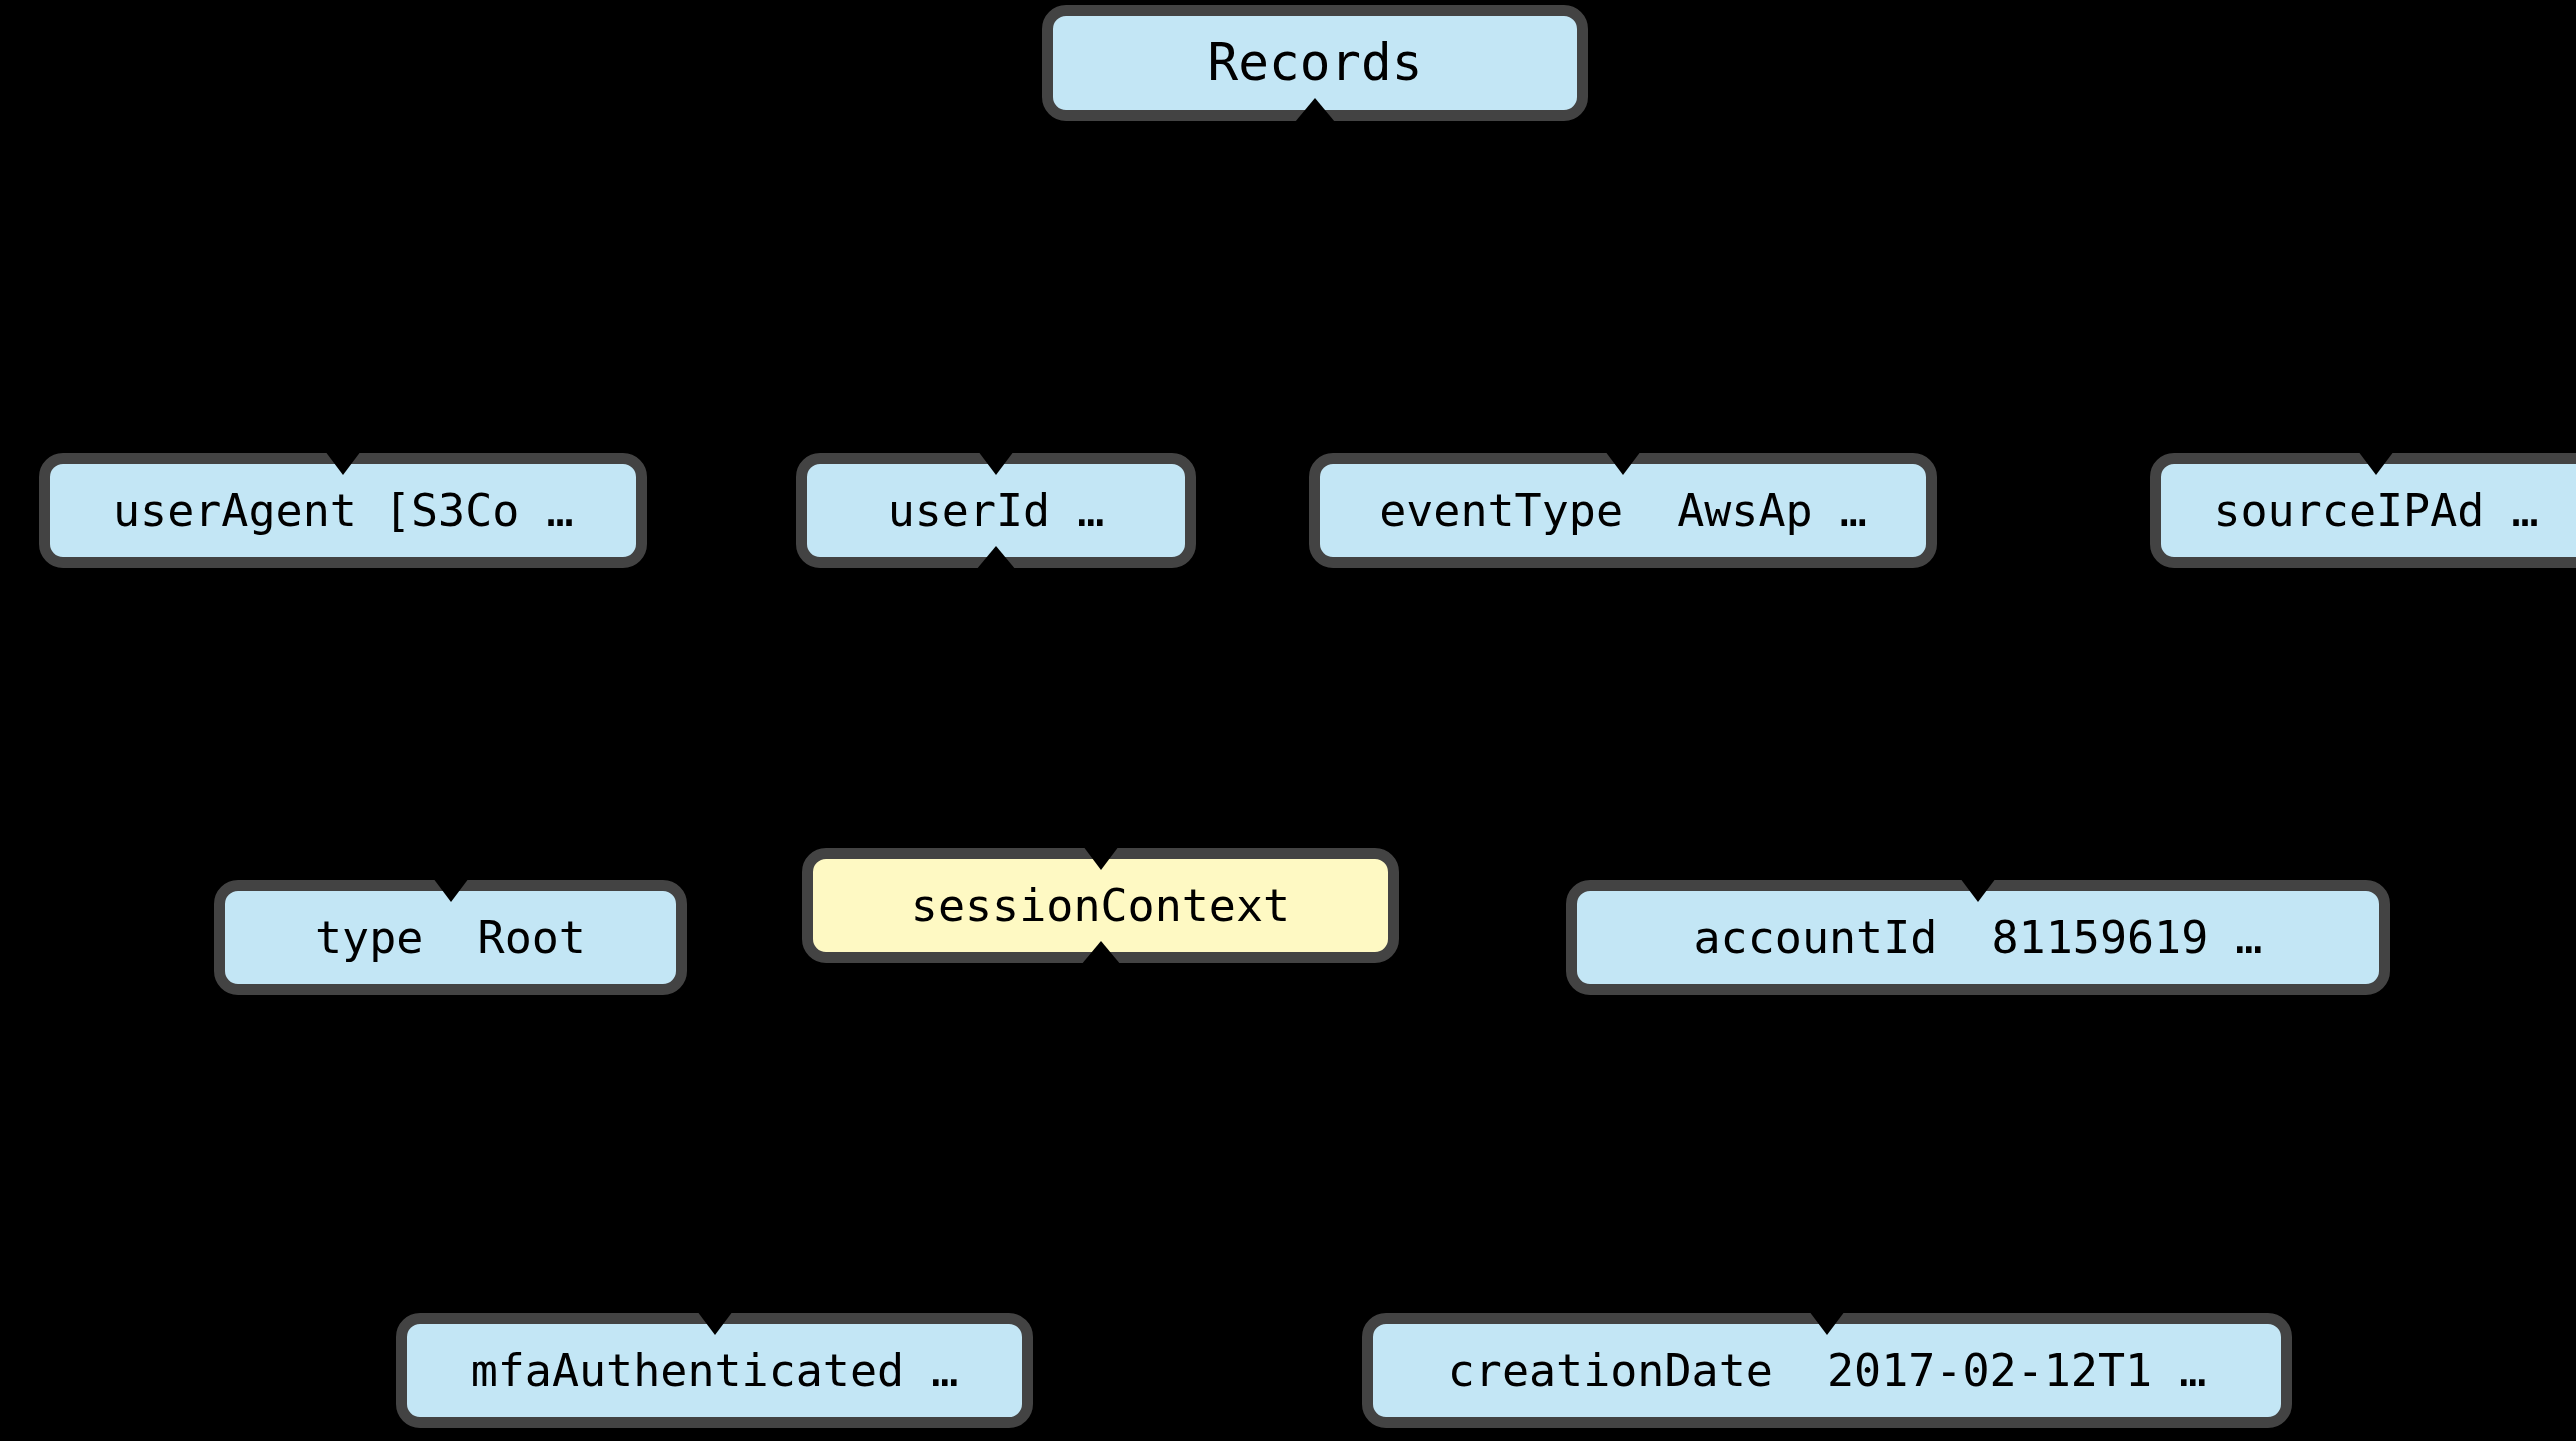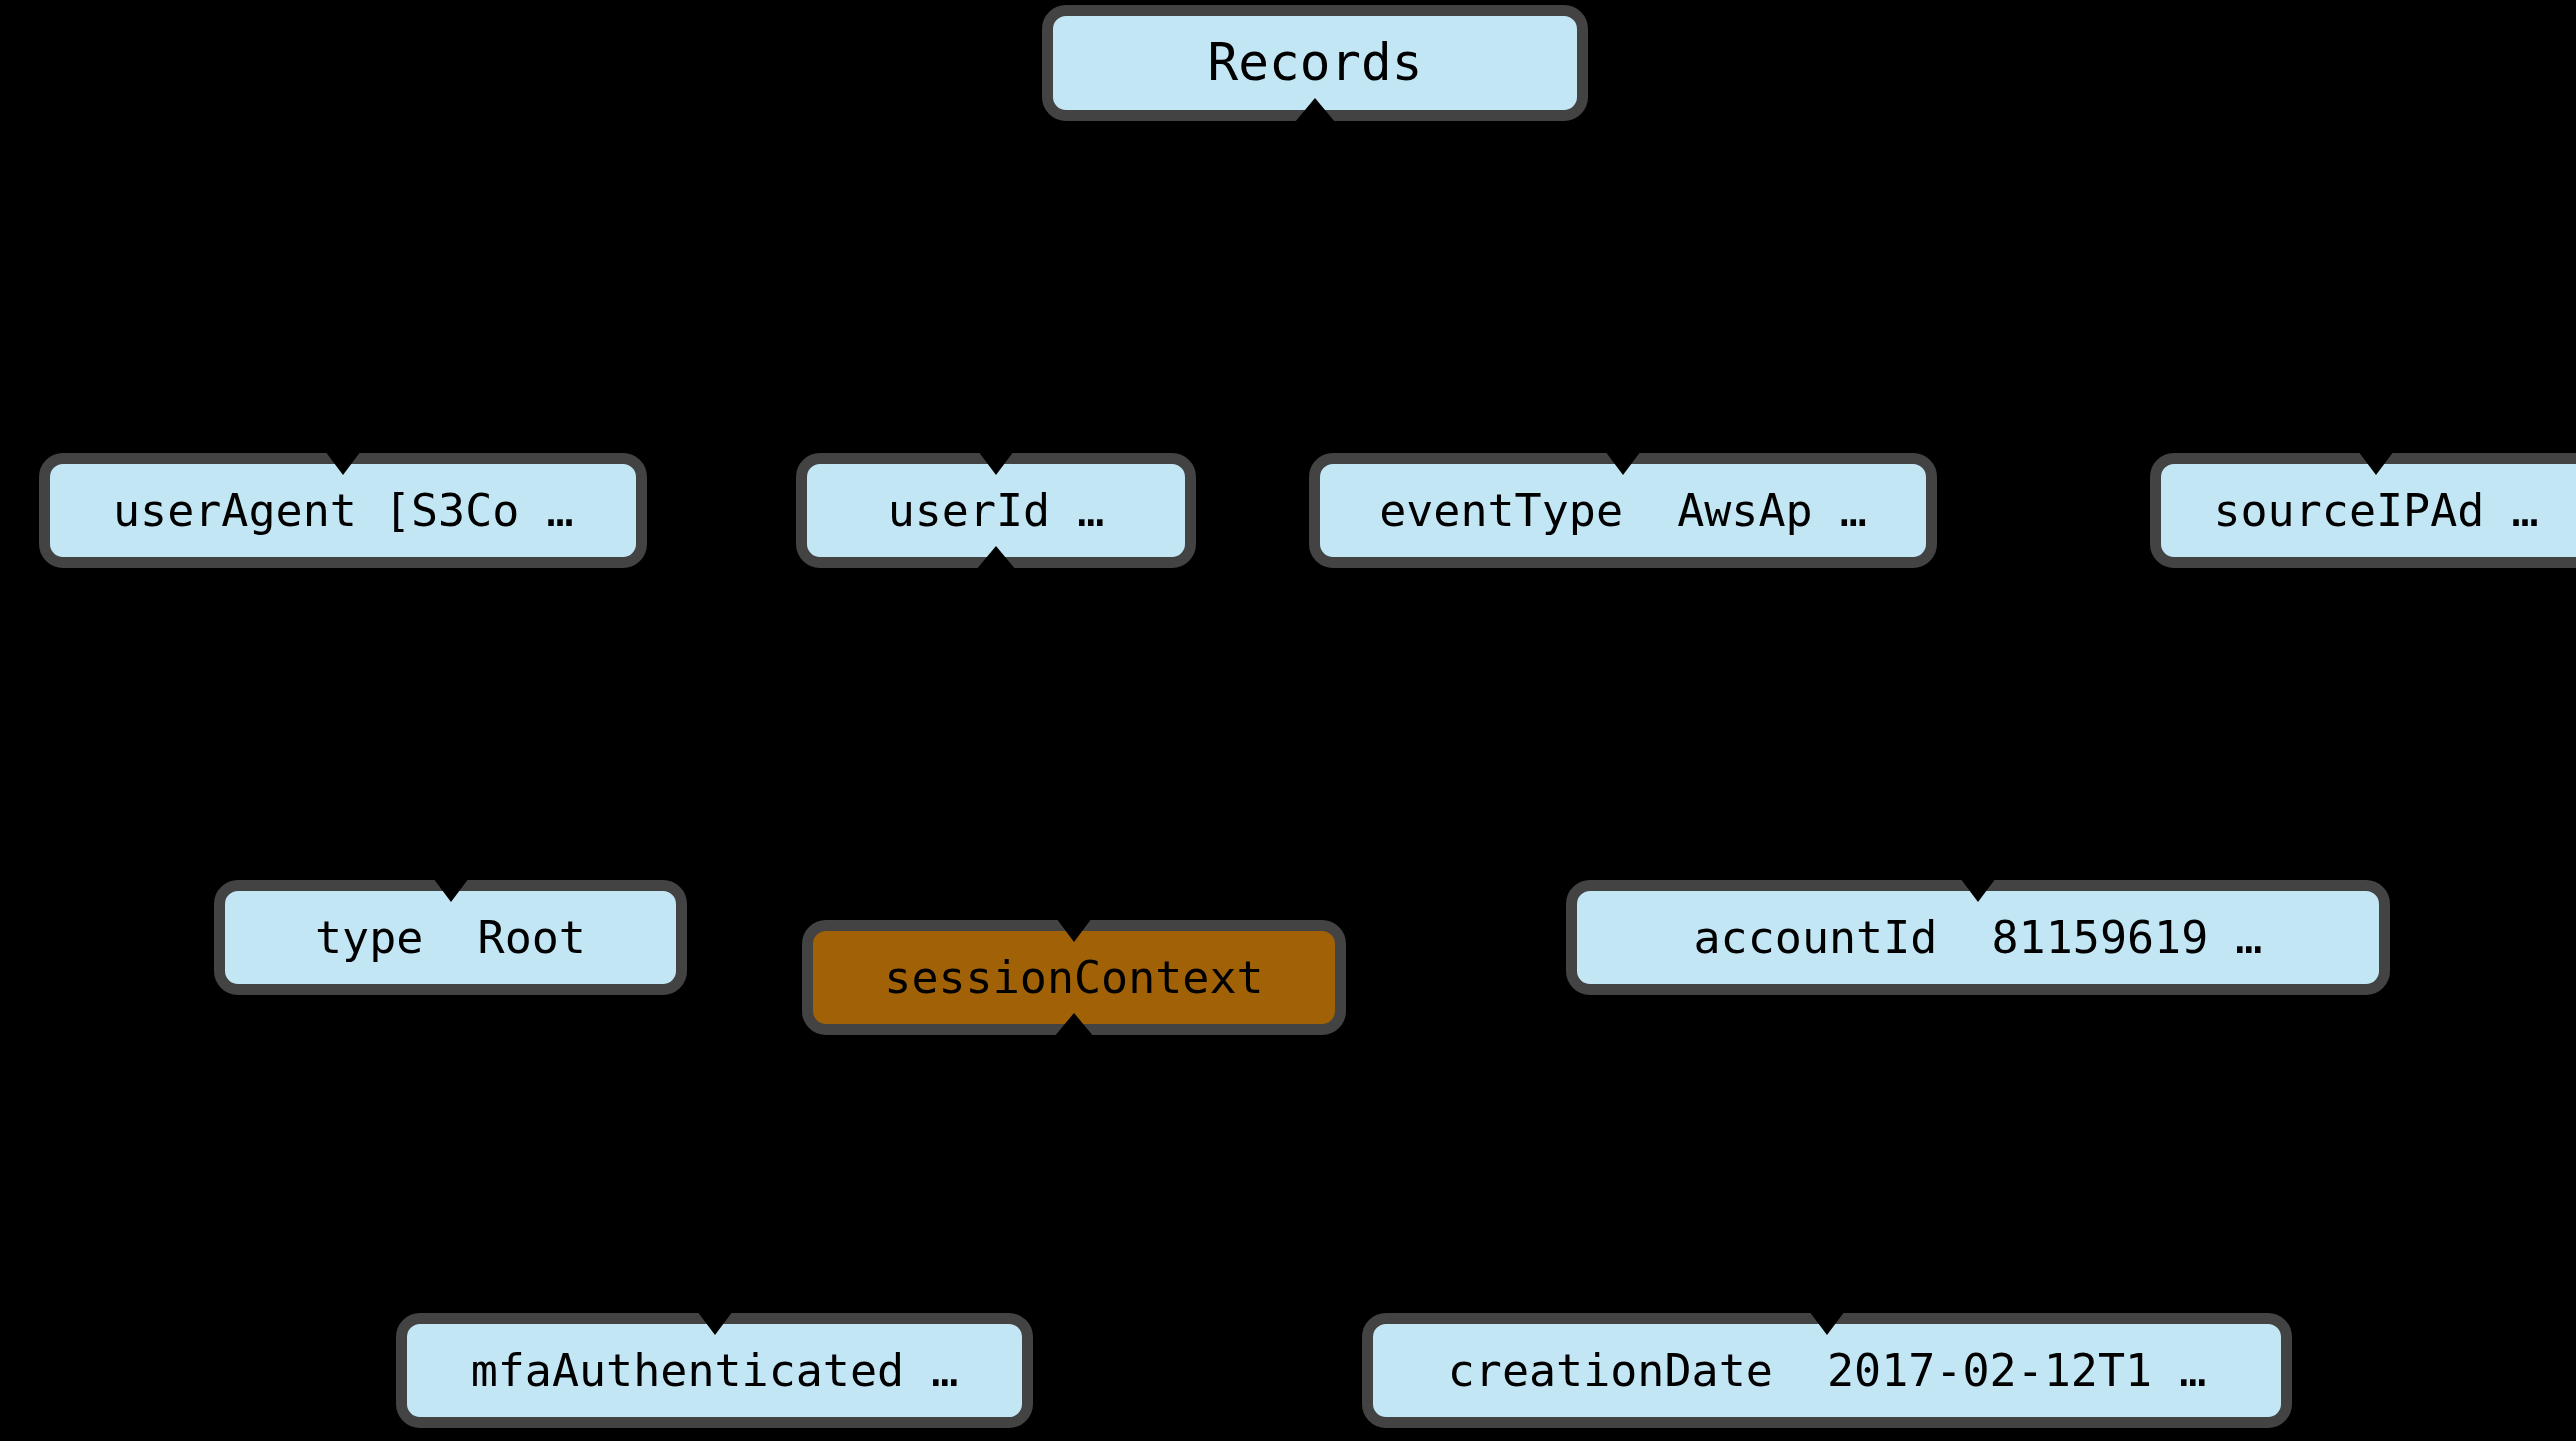--- a/index.html
+++ b/index.html
@@ -87,18 +87,18 @@
       <path d="M1030,624 C1030,796 2077,796 2077,968" fill="none" stroke="#000000" stroke-width="8"></path>
       <path d="M1145,1094 C1145,1269 750,1269 750,1444" fill="none" stroke="#000000" stroke-width="8"></path>
       <path d="M1145,1094 C1145,1269 1973,1269 1973,1444" fill="none" stroke="#000000" stroke-width="8"></path>
     </svg>
 <div class="node" style="left: 1010px; top: 4.5px; width: 546px; height: 116px; font-size: 51px; background: rgb(195, 230, 245); border-color: rgb(67, 67, 67); color: rgb(0, 0, 0);"><span class="label">Records</span><span class="arrow-out" style="border-bottom-color: rgb(0, 0, 0);"></span></div>
     <div class="node" style="left: 7.3px; top: 453px; width: 608px; height: 115px; font-size: 45px; background: rgb(195, 230, 245); border-color: rgb(67, 67, 67); color: rgb(0, 0, 0);"><span class="label">userAgent [S3Co …</span><span class="arrow-in" style="border-top-color: rgb(0, 0, 0);"></span></div>
     <div class="node" style="left: 764px; top: 453px; width: 400px; height: 115px; font-size: 45px; background: rgb(195, 230, 245); border-color: rgb(67, 67, 67); color: rgb(0, 0, 0);"><span class="label">userId …</span><span class="arrow-in" style="border-top-color: rgb(0, 0, 0);"></span><span class="arrow-out" style="border-bottom-color: rgb(0, 0, 0);"></span></div>
     <div class="node" style="left: 1277px; top: 453px; width: 628px; height: 115px; font-size: 45px; background: rgb(195, 230, 245); border-color: rgb(67, 67, 67); color: rgb(0, 0, 0);"><span class="label">eventType  AwsAp …</span><span class="arrow-in" style="border-top-color: rgb(0, 0, 0);"></span></div>
     <div class="node" style="left: 2118px; top: 453px; width: 452px; height: 115px; font-size: 45px; background: rgb(195, 230, 245); border-color: rgb(67, 67, 67); color: rgb(0, 0, 0);"><span class="label">sourceIPAd …</span><span class="arrow-in" style="border-top-color: rgb(0, 0, 0);"></span></div>
     <div class="node" style="left: 182px; top: 880px; width: 473px; height: 115px; font-size: 45px; background: rgb(195, 230, 245); border-color: rgb(67, 67, 67); color: rgb(0, 0, 0);"><span class="label">type  Root</span><span class="arrow-in" style="border-top-color: rgb(0, 0, 0);"></span></div>
-    <div class="node" style="left: 770px; top: 920px; width: 544px; height: 115px; font-size: 45px; background: #a16207; border-color: rgb(67, 67, 67); color: rgb(0, 0, 0);"><span class="label">sessionContext</span><span class="arrow-in" style="border-top-color: rgb(0, 0, 0);"></span><span class="arrow-out" style="border-bottom-color: rgb(0, 0, 0);"></span></div>
+    <div class="node" style="left: 770px; top: 848px; width: 597px; height: 115px; font-size: 45px; background: #fef9c3; border-color: rgb(67, 67, 67); color: rgb(0, 0, 0);"><span class="label">sessionContext</span><span class="arrow-in" style="border-top-color: rgb(0, 0, 0);"></span><span class="arrow-out" style="border-bottom-color: rgb(0, 0, 0);"></span></div>
     <div class="node" style="left: 1534px; top: 880px; width: 824px; height: 115px; font-size: 45px; background: rgb(195, 230, 245); border-color: rgb(67, 67, 67); color: rgb(0, 0, 0);"><span class="label">accountId  81159619 …</span><span class="arrow-in" style="border-top-color: rgb(0, 0, 0);"></span></div>
     <div class="node" style="left: 364px; top: 1313px; width: 637px; height: 115px; font-size: 45px; background: rgb(195, 230, 245); border-color: rgb(67, 67, 67); color: rgb(0, 0, 0);"><span class="label">mfaAuthenticated …</span><span class="arrow-in" style="border-top-color: rgb(0, 0, 0);"></span></div>
     <div class="node" style="left: 1330px; top: 1313px; width: 930px; height: 115px; font-size: 45px; background: rgb(195, 230, 245); border-color: rgb(67, 67, 67); color: rgb(0, 0, 0);"><span class="label">creationDate  2017-02-12T1 …</span><span class="arrow-in" style="border-top-color: rgb(0, 0, 0);"></span></div>
   </div>
 
 
 </body></html>

